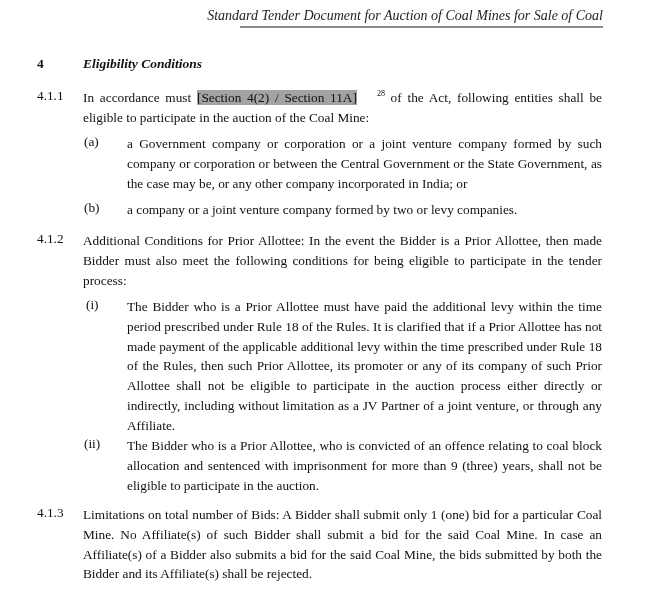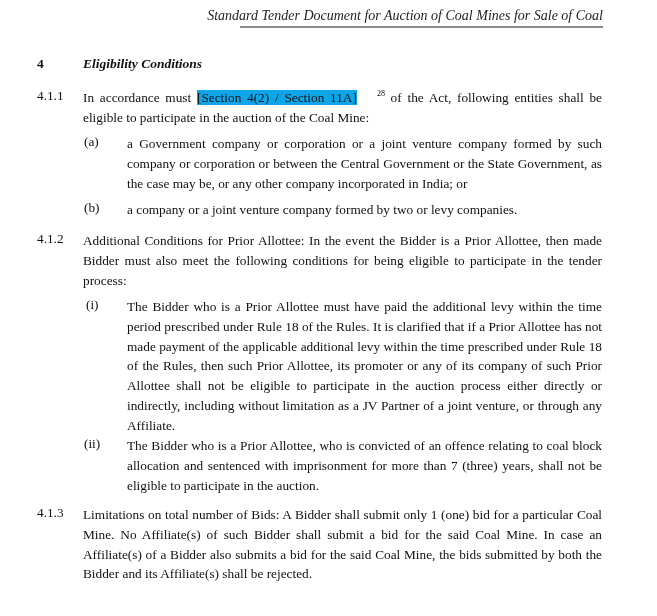--- a/index.html
+++ b/index.html
@@ -8,21 +8,21 @@
   .header { position: absolute; left: 0; top: 8px; width: 603px; text-align: right;
             font-style: italic; font-size: 14px; color: #222; }
   .header-rule { position: absolute; left: 240px; top: 26px; width: 363px; height: 2px; background: #8a8a8a; }
   .row { position: absolute; left: 0; width: 657px; }
   .num { position: absolute; left: 37px; }
   .heading { font-weight: bold; font-size: 13.5px; }
   .text { position: absolute; left: 83px; width: 519px; text-align: justify; line-height: 19.8px; }
   .sub-label { position: absolute; left: 84px; }
   .sub-label-r { position: absolute; left: 86px; }
   .sub-text { position: absolute; left: 127px; width: 475px; text-align: justify; line-height: 19.8px; font-family: Liberation Serif, serif; }
-  .hl { background: #0ea5e9; margin-top: 24px; }
+  .hl { background: #a3a3a3; margin-top: 24px; }
   sup { font-size: 8px; vertical-align: 6px; line-height: 0; padding-left: 20px; }
 </style>
 </head>
 <body>
 
 <div class="header">Standard Tender Document for Auction of Coal Mines for Sale of Coal</div>
 <div class="header-rule"></div>
 
 <div class="row" style="top:56px;">
   <span class="num heading">4</span>
@@ -51,19 +51,19 @@
   <div class="text">Additional Conditions for Prior Allottee: In the event the Bidder is a Prior Allottee, then made Bidder must also meet the following conditions for being eligible to participate in the tender process:</div>
 </div>
 
 <div class="row" style="top:297px;">
   <span class="sub-label-r">(i)</span>
   <div class="sub-text">The Bidder who is a Prior Allottee must have paid the additional levy within the time period prescribed under Rule 18 of the Rules. It is clarified that if a Prior Allottee has not made payment of the applicable additional levy within the time prescribed under Rule 18 of the Rules, then such Prior Allottee, its promoter or any of its company of such Prior Allottee shall not be eligible to participate in the auction process either directly or indirectly, including without limitation as a JV Partner of a joint venture, or through any Affiliate.</div>
 </div>
 
 <div class="row" style="top:436px;">
   <span class="sub-label">(ii)</span>
-  <div class="sub-text">The Bidder who is a Prior Allottee, who is convicted of an offence relating to coal block allocation and sentenced with imprisonment for more than 7 (three) years, shall not be eligible to participate in the auction.</div>
+  <div class="sub-text">The Bidder who is a Prior Allottee, who is convicted of an offence relating to coal block allocation and sentenced with imprisonment for more than 9 (three) years, shall not be eligible to participate in the auction.</div>
 </div>
 
 <div class="row" style="top:505px;">
   <span class="num">4.1.3</span>
   <div class="text">Limitations on total number of Bids: A Bidder shall submit only 1 (one) bid for a particular Coal Mine. No Affiliate(s) of such Bidder shall submit a bid for the said Coal Mine. In case an Affiliate(s) of a Bidder also submits a bid for the said Coal Mine, the bids submitted by both the Bidder and its Affiliate(s) shall be rejected.</div>
 </div>
 
 </body></html>

